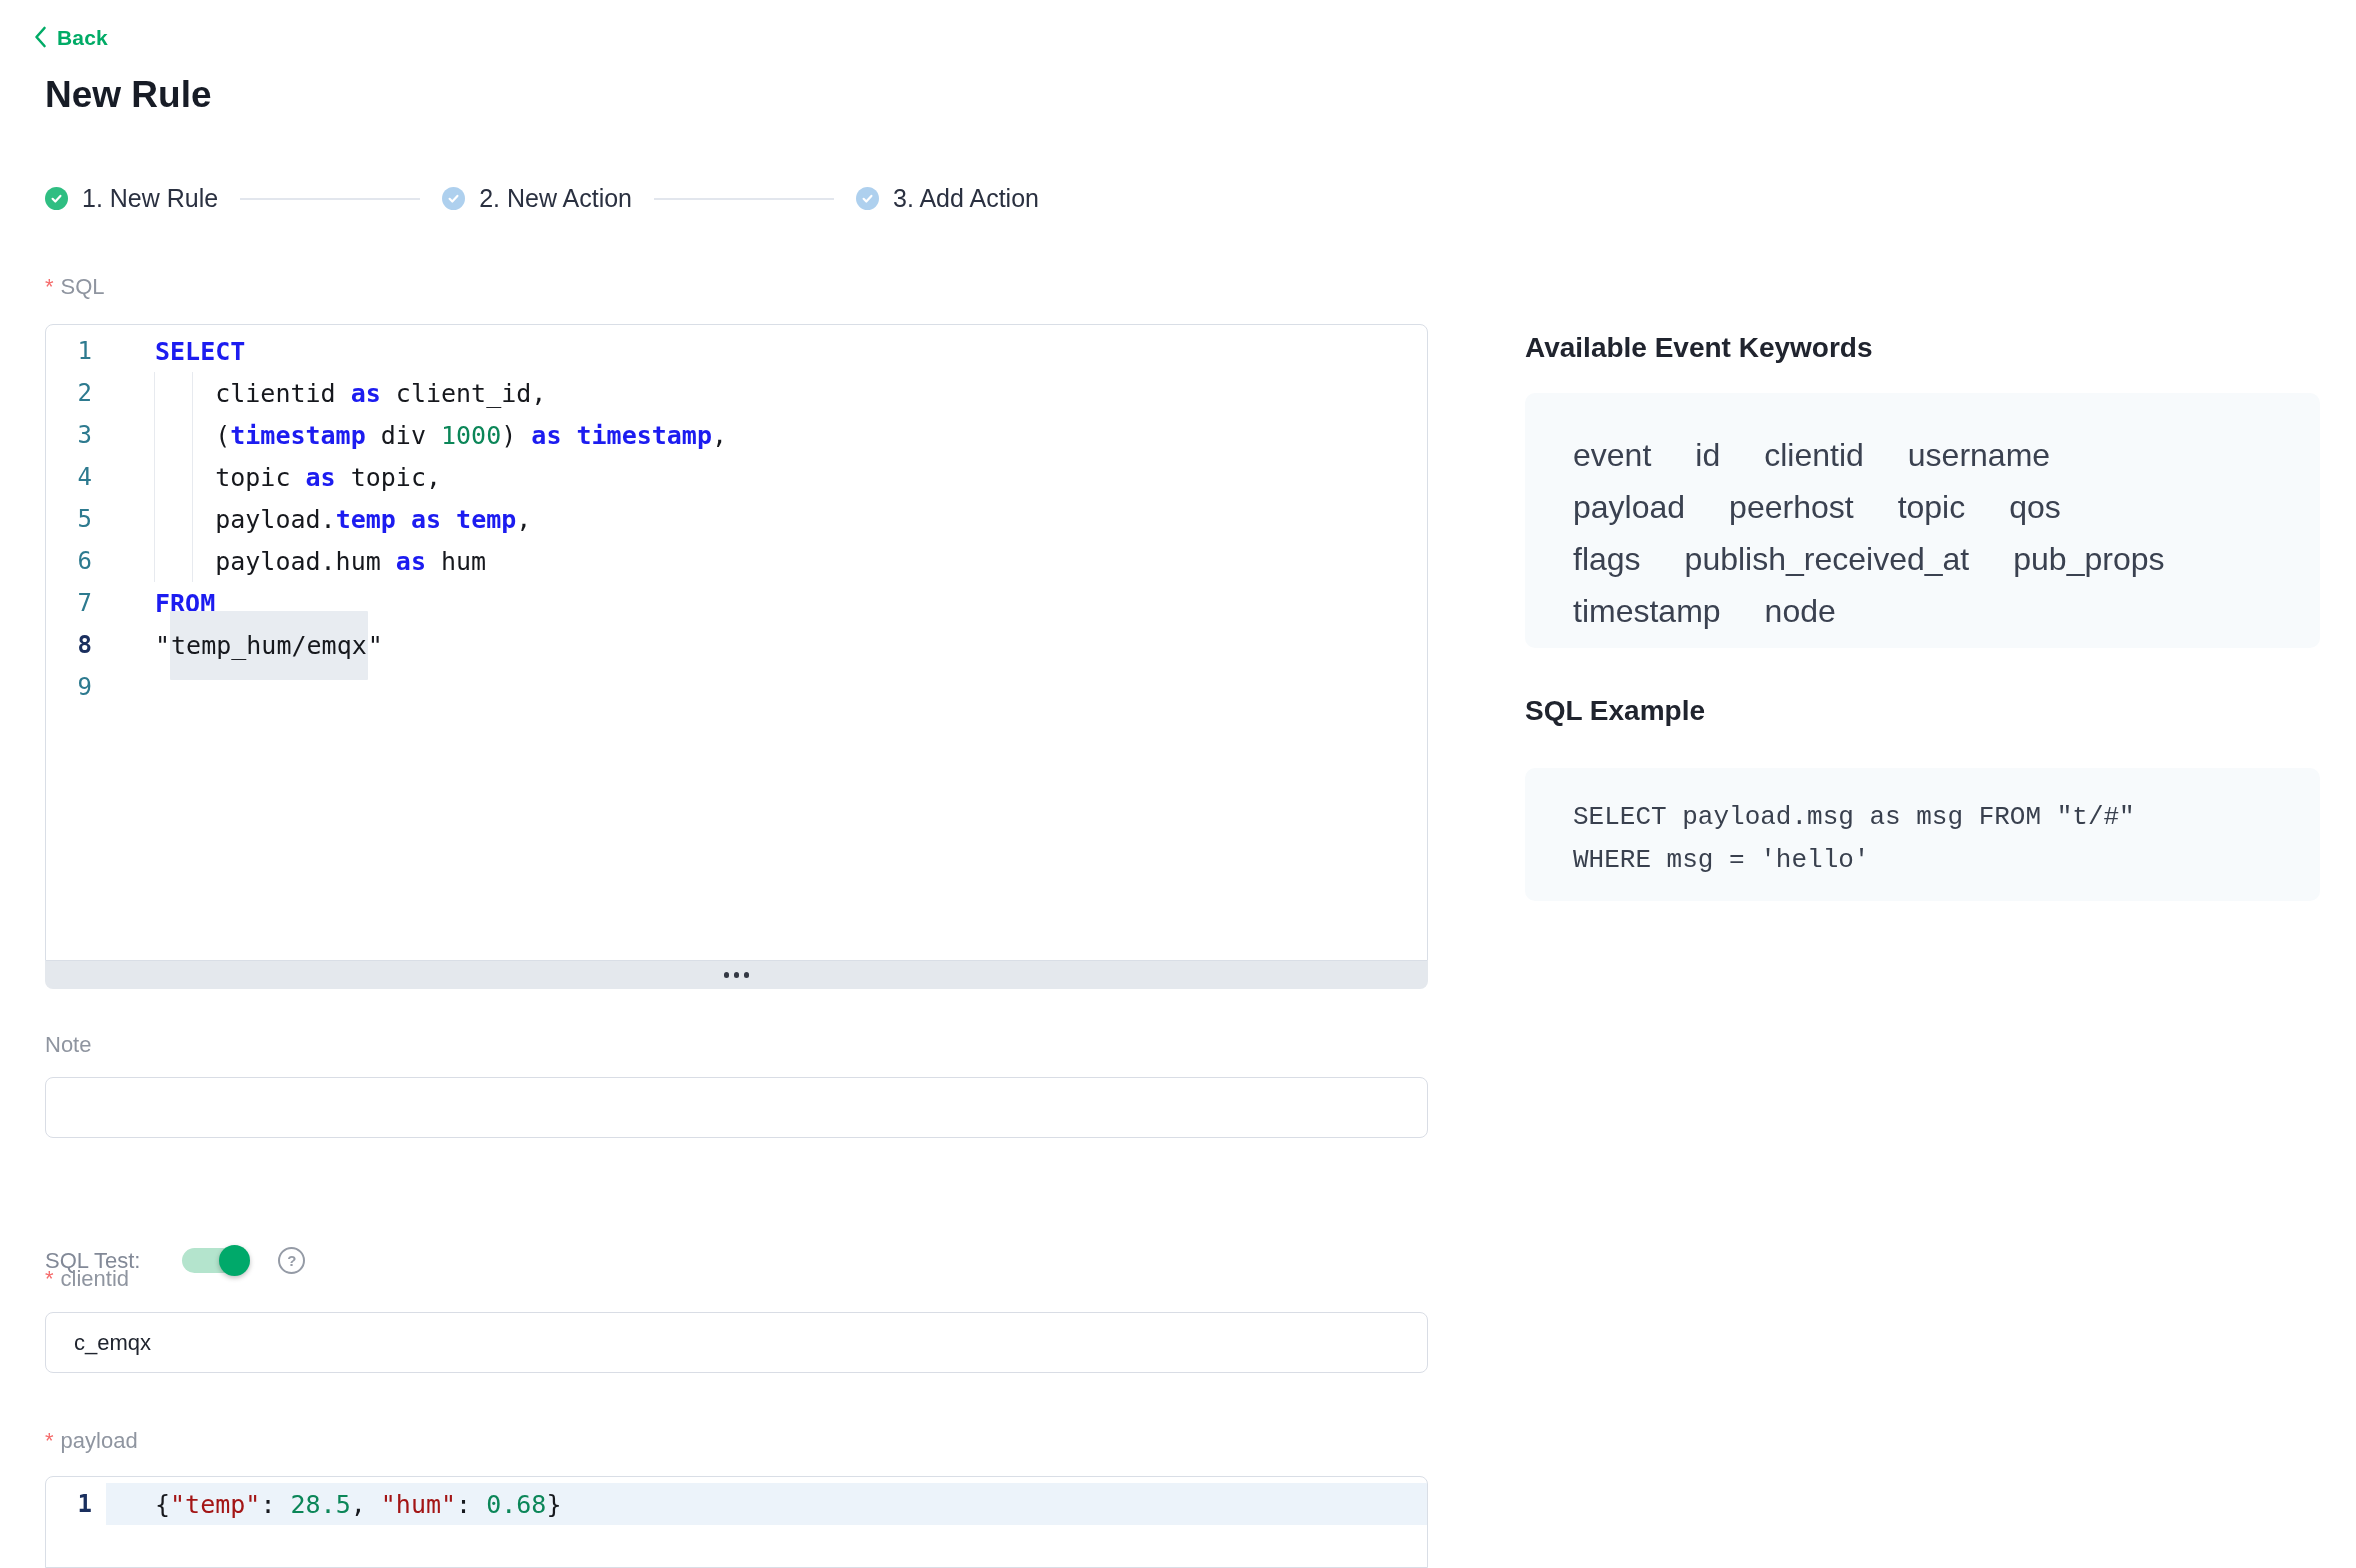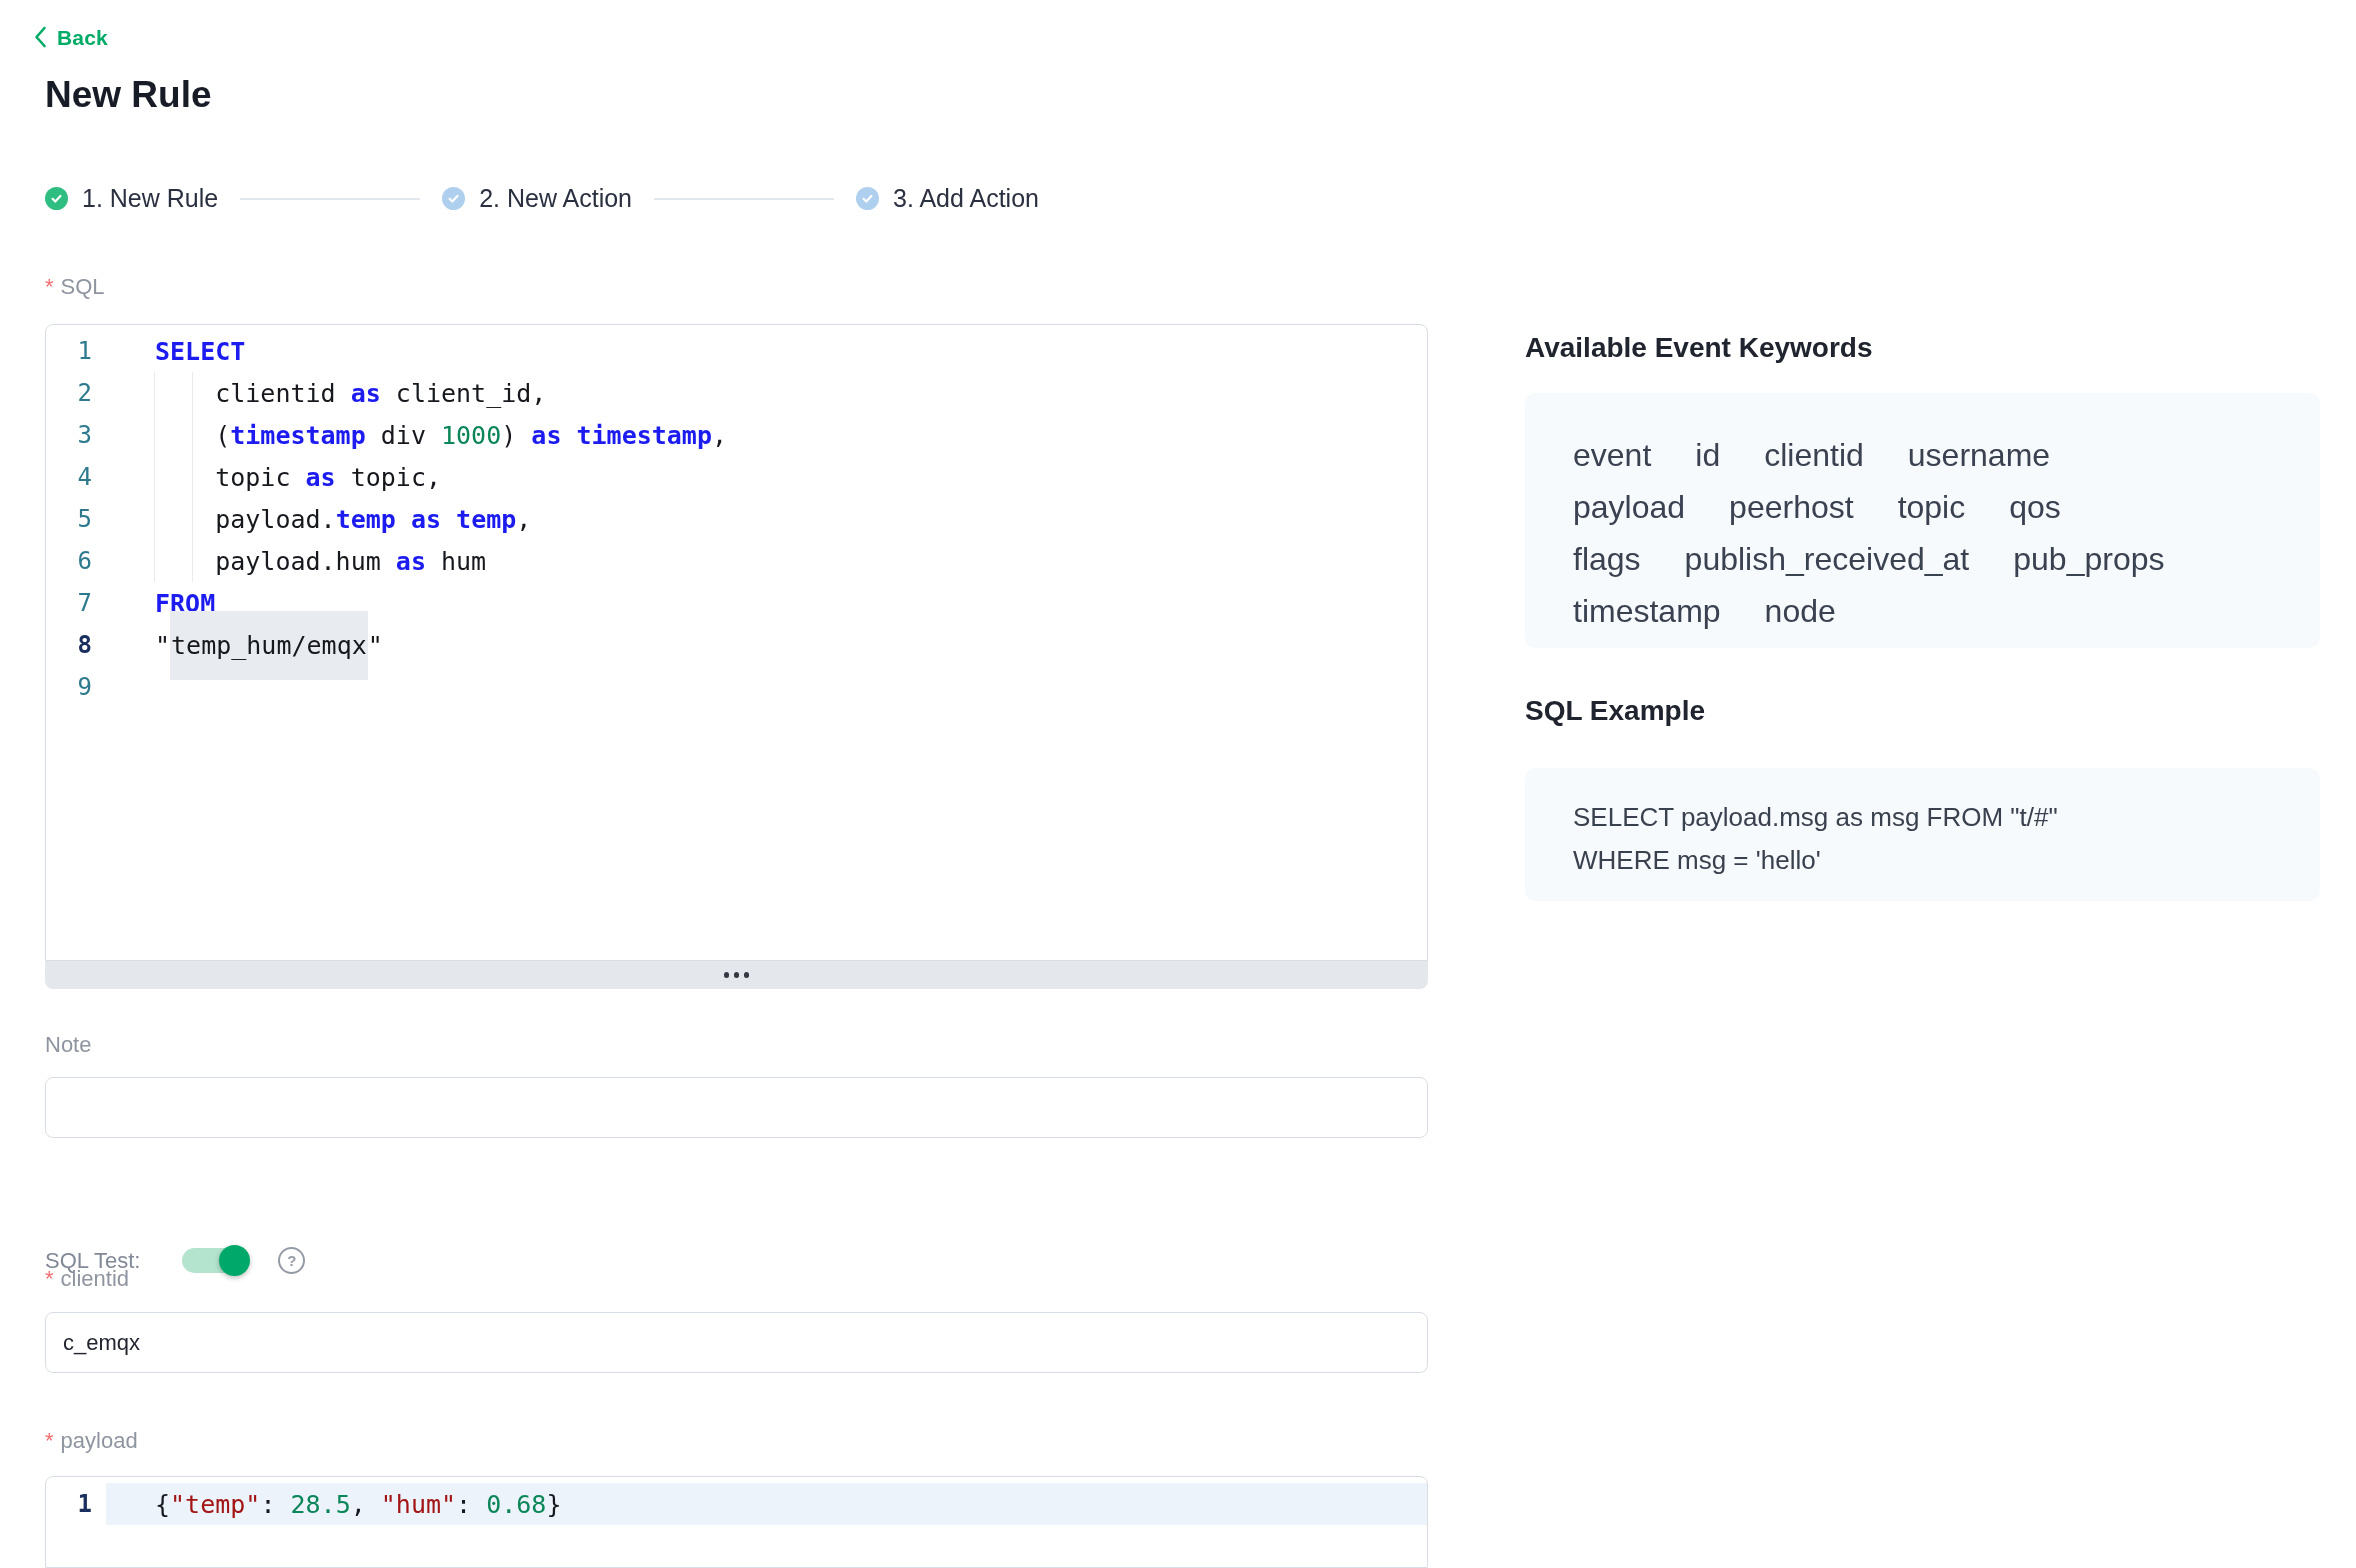--- a/index.html
+++ b/index.html
@@ -23,21 +23,21 @@
   .step-icon.pending{background:#aed0ee;}
   .step-label{margin-left:14px;font-size:25px;color:#2a3040;}
   .connector{width:180px;height:2px;background:#e2e6ed;margin:0 22px;}
 
   
   .field-label{font-size:22px;color:#8f95a0;}
   .req{color:#f56c6c;margin-right:7px;}
 
   
   .text-input{width:1383px;height:61px;border:1px solid #d9dde5;border-radius:8px;background:#fff;
-              box-sizing:border-box;font-size:22px;color:#20252f;line-height:59px;padding-left:17px;}
+              box-sizing:border-box;font-size:22px;color:#20252f;line-height:59px;padding-left:28px;}
 
   
   .editor{width:1383px;border:1px solid #d9dee6;background:#fff;box-sizing:border-box;
           border-radius:8px 8px 0 0;font-family:"DejaVu Sans Mono", monospace;font-size:25px;overflow:hidden;}
   .editor .pad{padding-top:5px;position:relative;}
   .crow{display:flex;height:42px;align-items:center;}
   .ln{width:46px;flex:0 0 46px;text-align:right;color:#2d7a8f;font-size:24px;}
   .ln.active{color:#1a2f5e;font-weight:bold;}
   .lc{padding-left:63px;white-space:pre;color:#16181d;}
   .lcwrap{flex:1;height:42px;display:flex;align-items:center;margin-left:14px;padding-left:49px;white-space:pre;}
@@ -61,21 +61,21 @@
   .knob{position:absolute;right:-2px;top:-3px;width:31px;height:31px;border-radius:50%;background:#00a96a;
         box-shadow:0 2px 5px rgba(0,0,0,.25);}
   .help{width:23px;height:23px;border-radius:50%;border:2px solid #959ba6;color:#959ba6;font-size:15px;
         display:flex;align-items:center;justify-content:center;margin-left:30px;font-weight:700;cursor:pointer;}
 
   
   .rp-title{left:1525px;font-size:28px;font-weight:700;color:#20242e;}
   .rp-box{left:1525px;width:795px;background:#f7fafc;border-radius:10px;box-sizing:border-box;}
   .kbox{top:393px;height:255px;padding:44px 150px 0 48px;display:flex;flex-wrap:wrap;align-content:flex-start;
         column-gap:44px;row-gap:15px;font-size:32px;color:#3a4150;}
-  .ebox{top:768px;height:133px;padding:28px 20px 0 48px;font-family:Liberation Sans, sans-serif;
+  .ebox{top:768px;height:133px;padding:28px 20px 0 48px;font-family:Liberation Mono, monospace;
         font-size:26px;color:#39404e;}
   .ebox .eline{height:43px;line-height:43px;white-space:pre;}
 </style>
 </head>
 <body>
 
 <div class="stage">
 
   <div class="abs back">
     <span class="chev">

